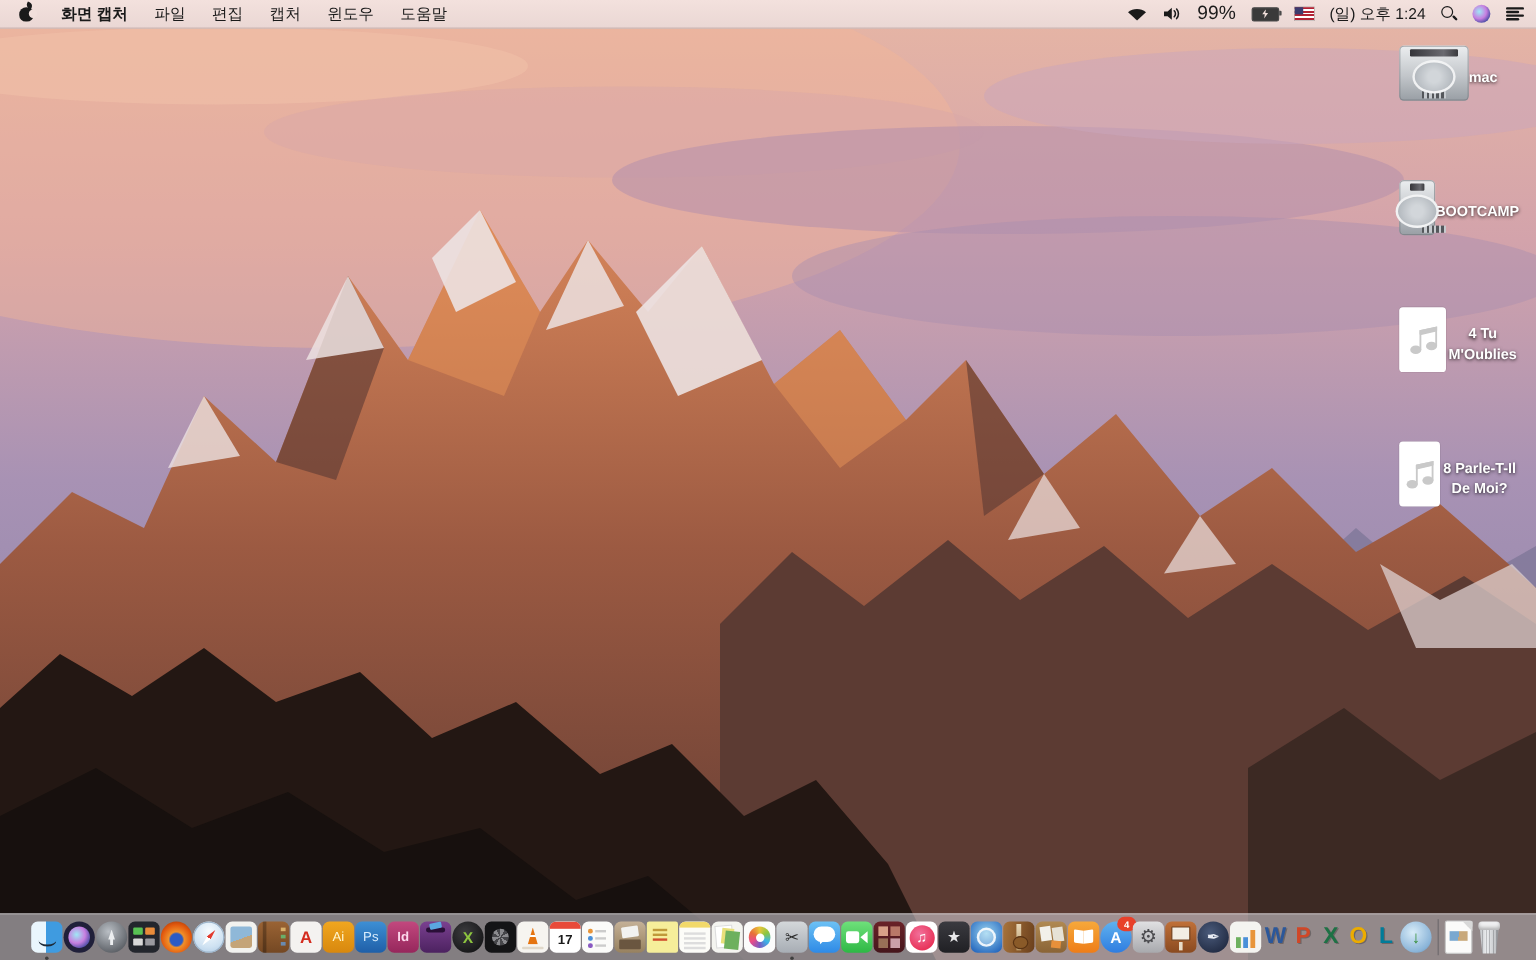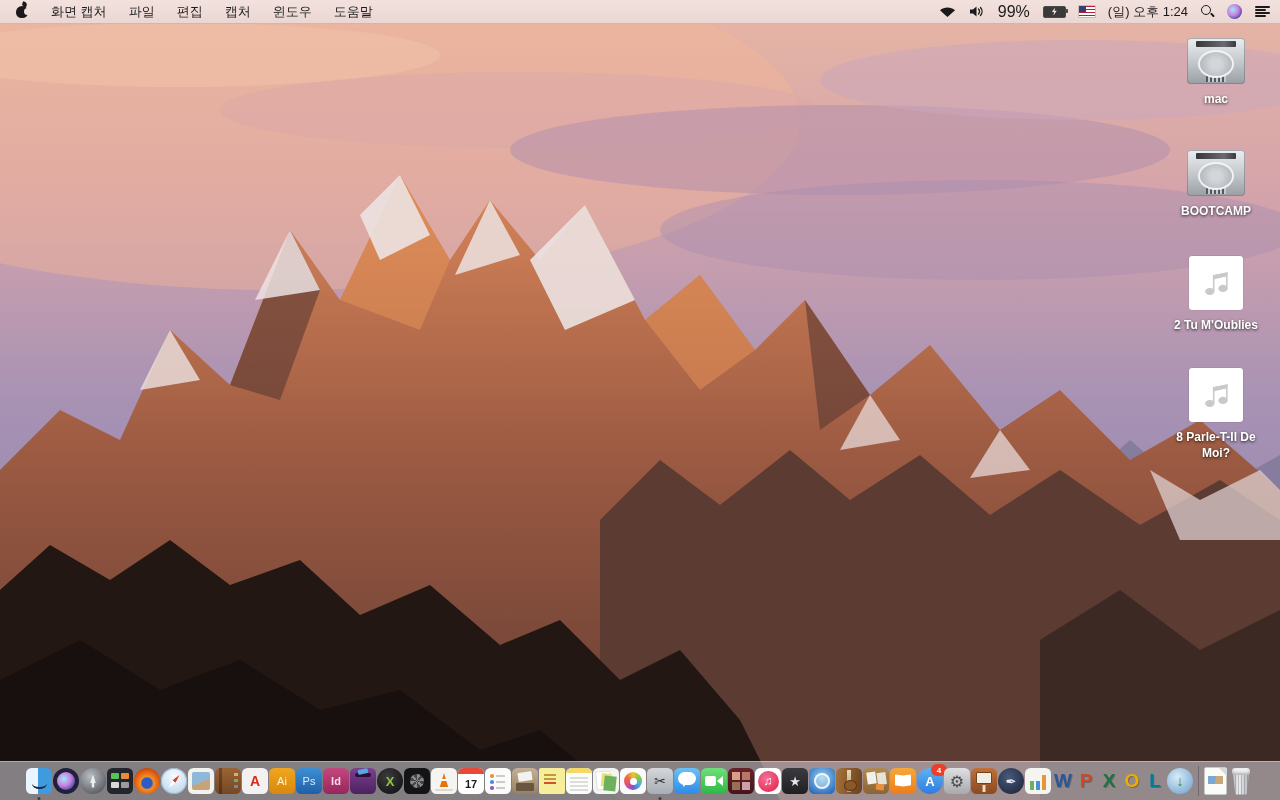--- a/index.html
+++ b/index.html
@@ -13,21 +13,21 @@
   .menubar{position:absolute;top:0;left:0;right:0;height:23px;z-index:30;
     background:linear-gradient(#f3e1dd,#ead7d4);border-bottom:1px solid rgba(90,60,60,.25);
     display:flex;align-items:center;padding:0 10px;font-size:13px;color:#1a1a1a}
   .mb-left{display:flex;align-items:center}
   .apple{width:12px;height:12px;background:#1a1a1a;border-radius:50% 50% 46% 46%;
     position:relative;margin:0 12px 0 6px}
   .apple::before{content:"";position:absolute;right:-3px;top:2px;width:7px;height:7px;
     border-radius:50%;background:#f1dfdb}
   .apple::after{content:"";position:absolute;top:-4px;left:6px;width:5px;height:5px;
     border-radius:0 70% 0 70%;background:#1a1a1a;transform:rotate(25deg)}
-  .mb-app{font-weight:normal;margin:0 11px}
+  .mb-app{font-weight:bold;margin:0 11px}
   .mb-item{margin:0 11px}
   .mb-right{margin-left:auto;display:flex;align-items:center;gap:13px}
   .pct{font-size:16px}
   .bat{width:21px;height:10px;border:1px solid #4a4a4a;border-radius:2px;position:relative;
     background:#3a3a3a;display:flex;align-items:center;justify-content:center}
   .bat::after{content:"";position:absolute;right:-3px;top:2.5px;width:2px;height:4px;
     background:#4a4a4a;border-radius:0 1px 1px 0}
   .bolt{width:7px;height:8px;background:#f1dfdb;
     clip-path:polygon(60% 0,15% 55%,45% 55%,38% 100%,85% 42%,52% 42%)}
   .flag{width:16px;height:11px;position:relative;box-shadow:0 0 0 .5px rgba(0,0,0,.3);
@@ -41,21 +41,21 @@
     background:#1a1a1a;transform:rotate(45deg);border-radius:1px}
   .siri-mini{width:15px;height:15px;border-radius:50%;
     background:radial-gradient(circle at 38% 38%,#9fe8f5,#c77fe0 45%,#4048a0 78%,#20203a)}
   .nc{width:15px;height:11px;display:flex;flex-direction:column;justify-content:space-between}
   .nc i{height:1.6px;background:#1a1a1a;border-radius:1px}
   .nc i:nth-child(2){width:70%}
   .nc i:nth-child(4){width:70%}
 
   
   .desk{position:absolute;top:23px;right:14px;width:100px;bottom:40px;z-index:10}
-  .dicon{position:absolute;left:0;width:100%;display:flex;flex-direction:column;align-items:center;cursor:default}
+  .dicon{position:absolute;left:0;width:100%;display:flex;flex-direction:row;align-items:center;cursor:default}
   .dlabel{margin-top:7px;color:#fff;font-size:12px;font-weight:bold;text-align:center;
     line-height:1.35;text-shadow:0 1px 3px rgba(0,0,0,.8)}
   .hdd{width:58px;height:46px;border-radius:4px;position:relative;
     background:linear-gradient(#eceef0,#c2c6ca 55%,#989ea4);
     box-shadow:inset 0 0 0 1px rgba(110,115,120,.55)}
   .hdd::before{content:"";position:absolute;top:3px;left:9px;right:9px;height:6px;
     background:linear-gradient(90deg,#35353a,#6a6a70 70%,#3a3a3e);border-radius:1px}
   .hdd::after{content:"";position:absolute;top:12px;left:50%;transform:translateX(-50%);
     width:32px;height:24px;border-radius:50%;border:2px solid rgba(255,255,255,.8);
     background:radial-gradient(circle,#d2d6da 25%,#a8aeb4)}
@@ -318,21 +318,21 @@
     <div class="mus">
       <svg width="34" height="34" viewBox="0 0 44 44">
         <g fill="#c9c9c9">
           <ellipse cx="14" cy="33" rx="6" ry="4.6"></ellipse>
           <ellipse cx="31" cy="29" rx="6" ry="4.6"></ellipse>
           <path d="M18 33 V12 L37 8 V29 h-2 V13.5 L20 17 V33 Z"></path>
           <path d="M18 12 L37 8 v4.5 L18 16.5 Z"></path>
         </g>
       </svg>
     </div>
-    <div class="dlabel">2 Tu M'Oublies</div>
+    <div class="dlabel">4 Tu M'Oublies</div>
   </div>
   <div class="dicon" style="top:345px">
     <div class="mus">
       <svg width="34" height="34" viewBox="0 0 44 44">
         <g fill="#c9c9c9">
           <ellipse cx="14" cy="33" rx="6" ry="4.6"></ellipse>
           <ellipse cx="31" cy="29" rx="6" ry="4.6"></ellipse>
           <path d="M18 33 V12 L37 8 V29 h-2 V13.5 L20 17 V33 Z"></path>
           <path d="M18 12 L37 8 v4.5 L18 16.5 Z"></path>
         </g>

